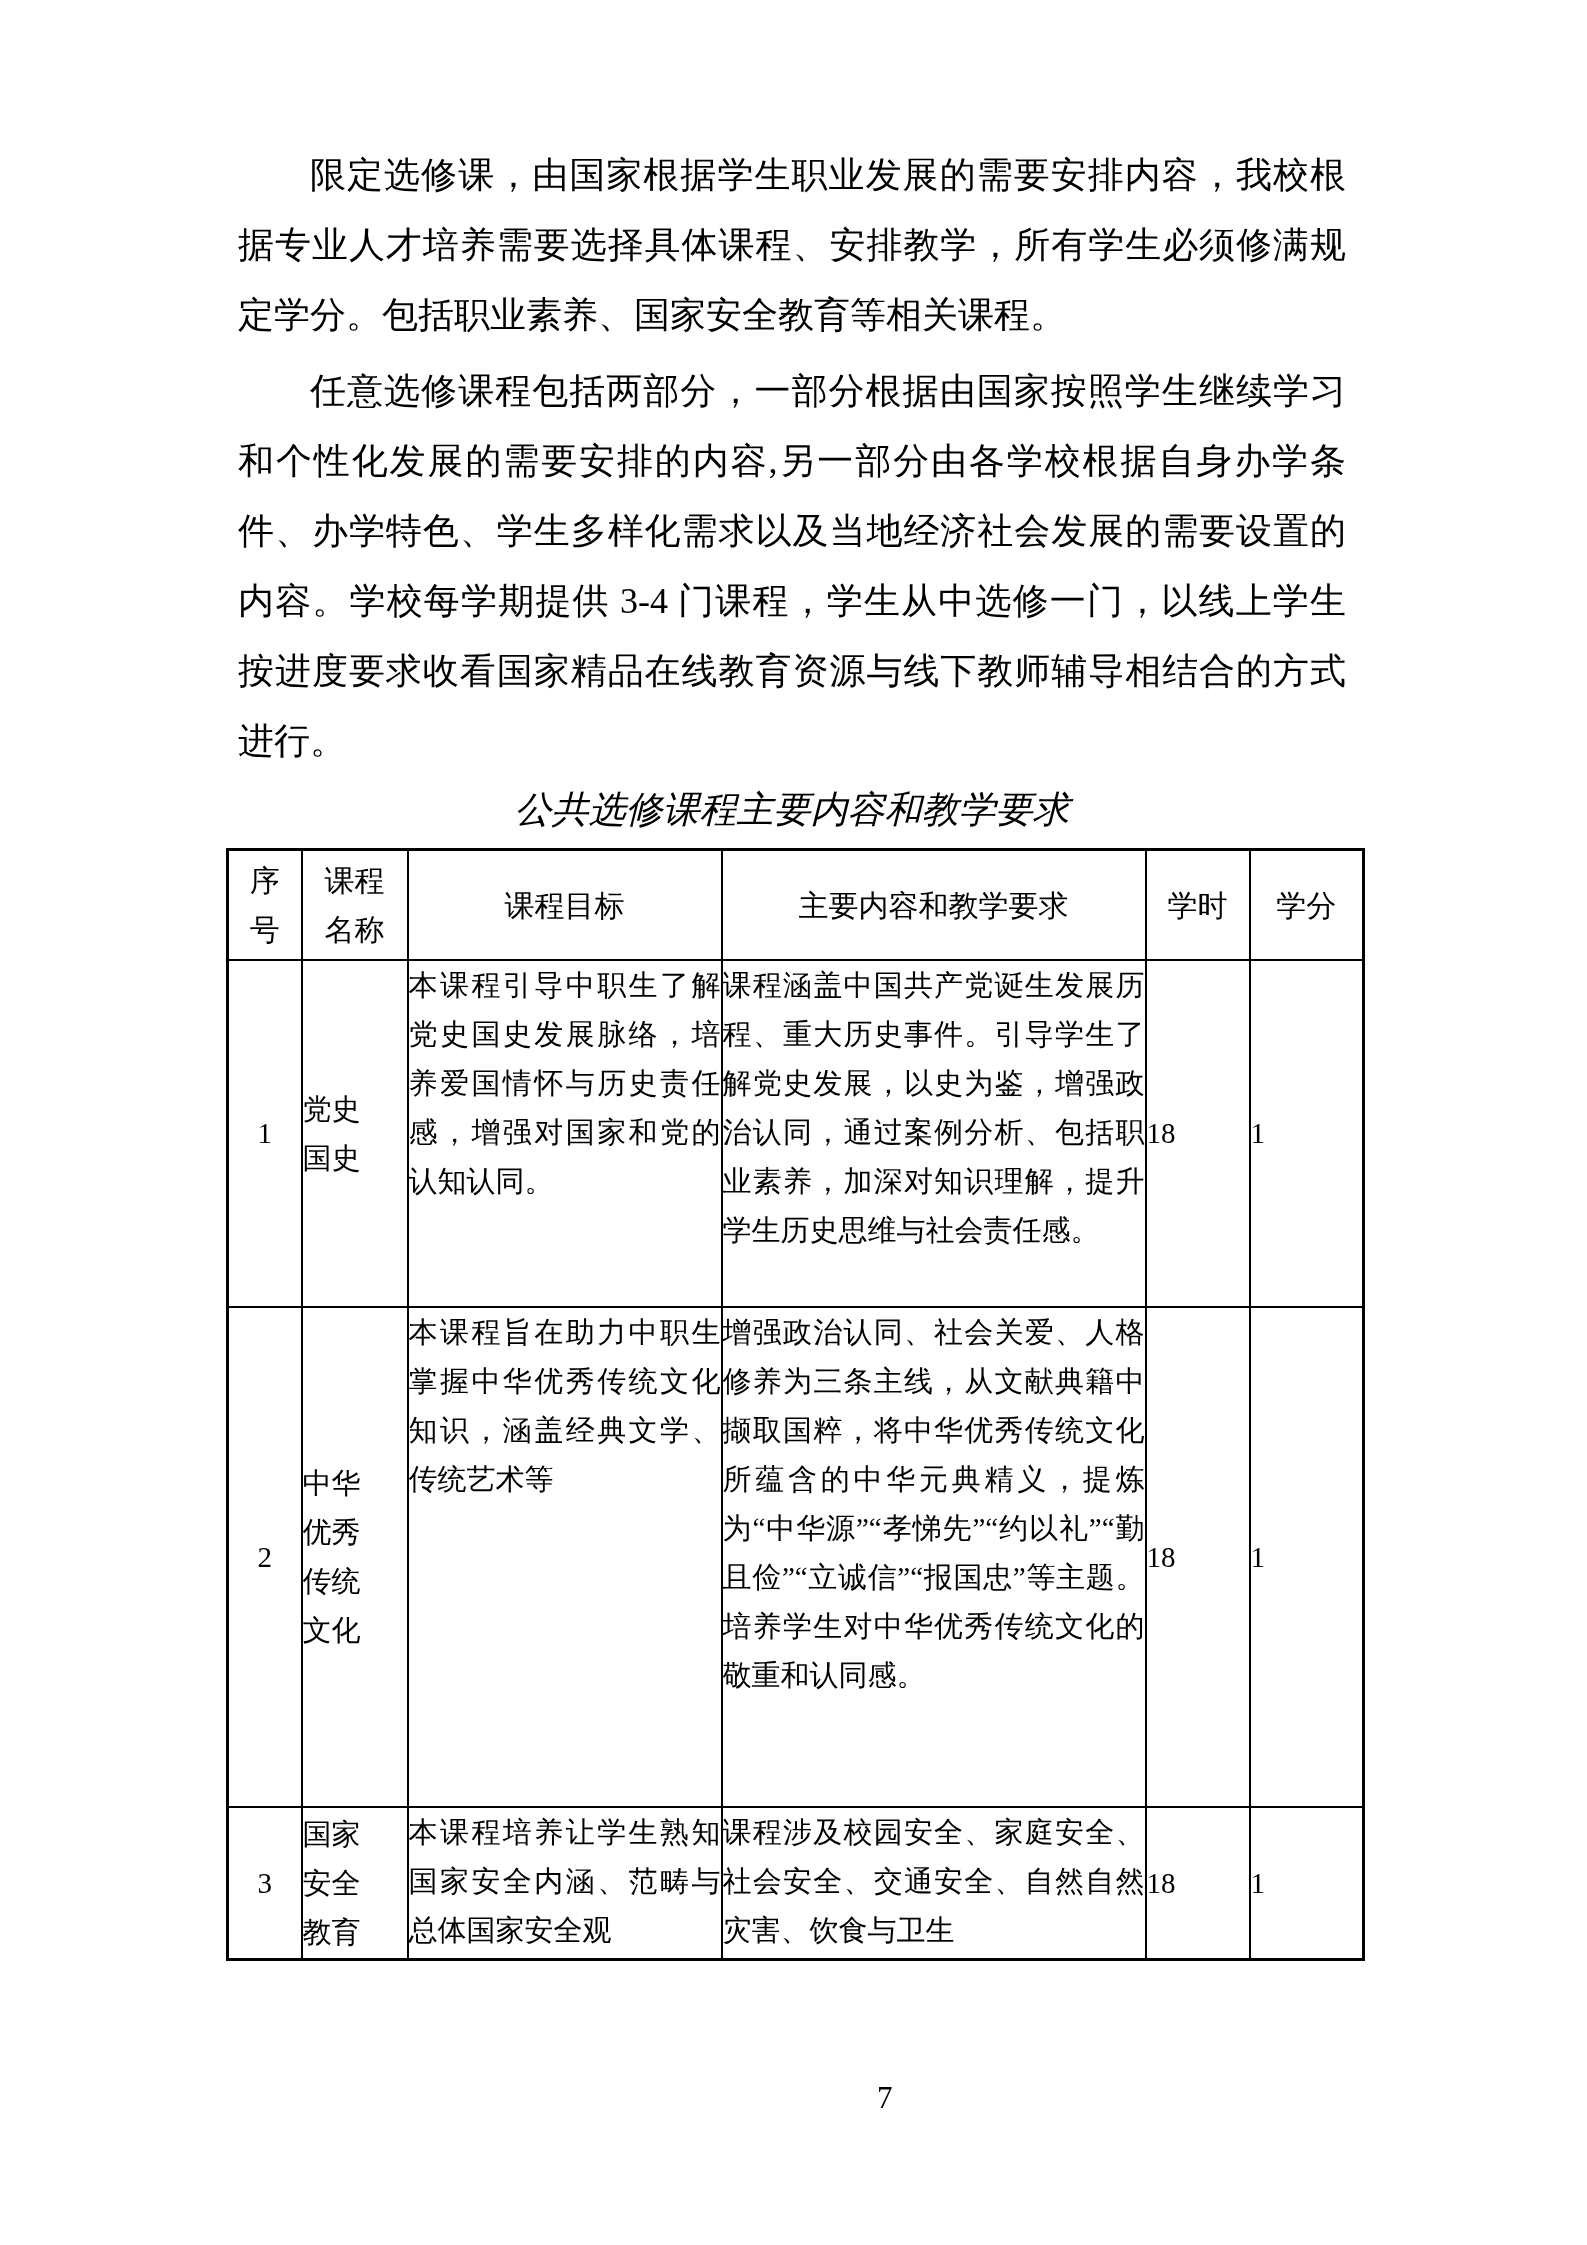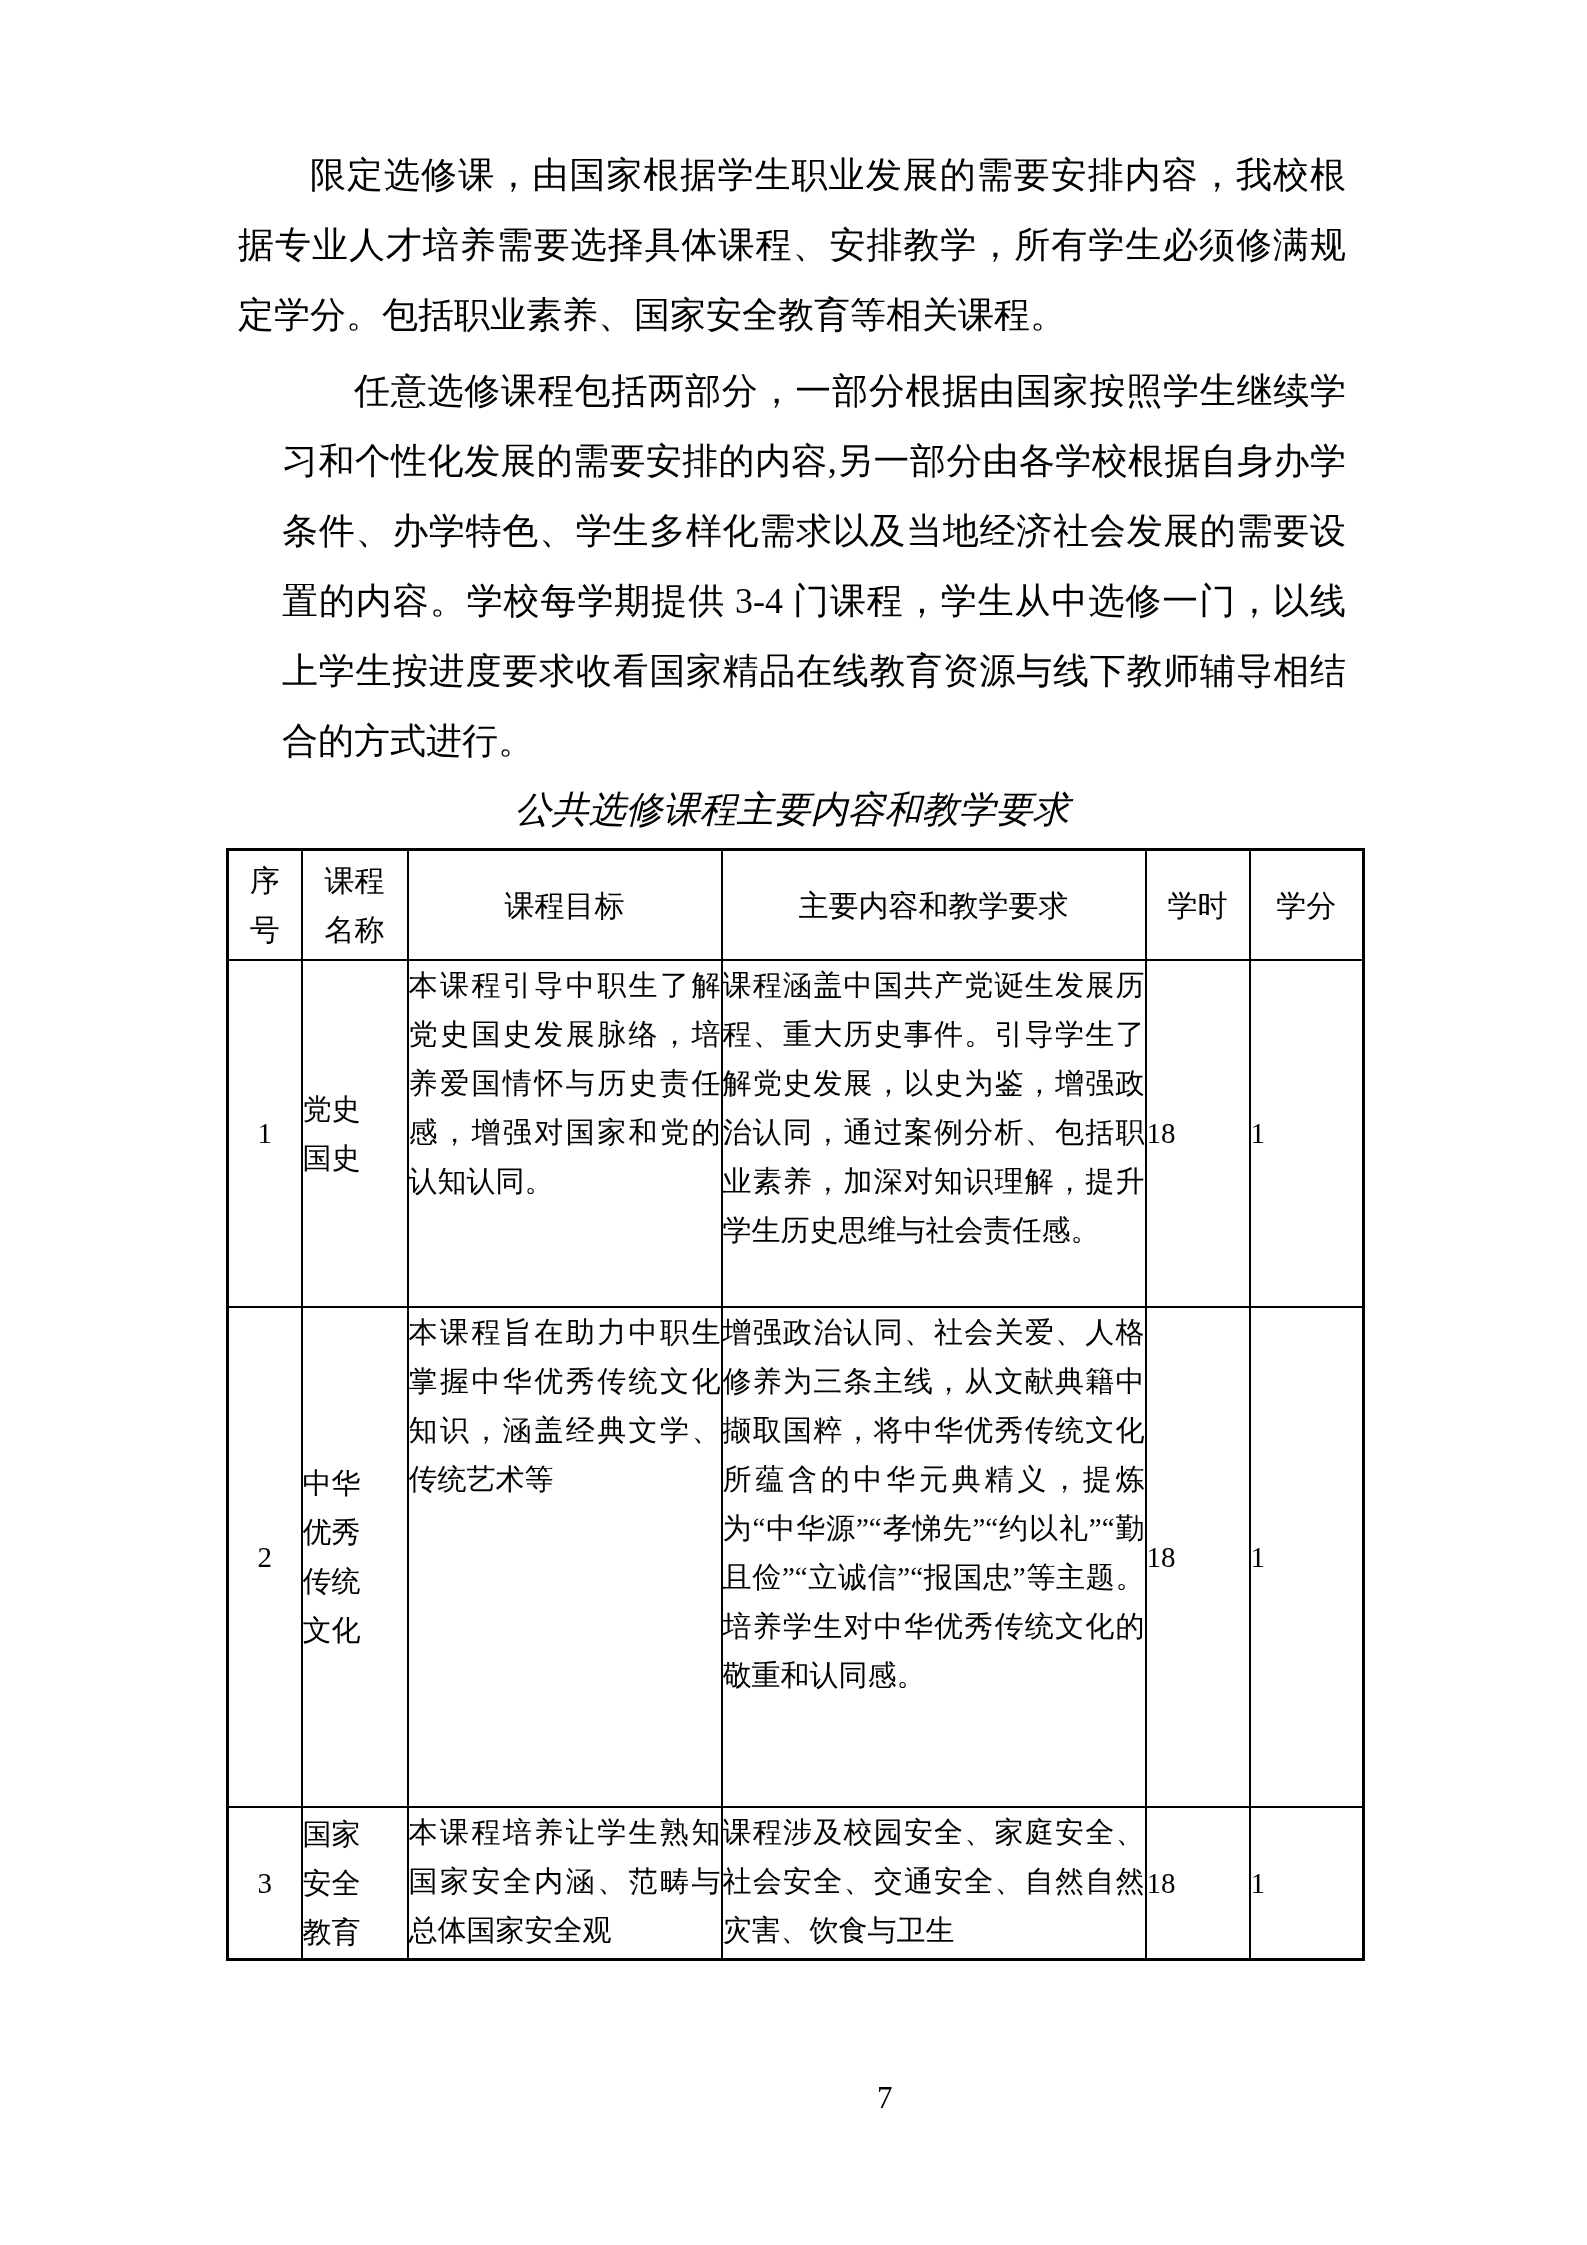--- a/index.html
+++ b/index.html
@@ -24,21 +24,20 @@
   }
   .body-para {
     margin: 0;
     font-size: 36px;
     line-height: 70px;
     text-align: justify;
     text-indent: 2em;
   }
   .body-para + .body-para {
     margin-top: 6px;
-    margin-left: 44px;
   }
   .section-heading {
     margin-top: 16px;
     font-size: 40px;
     font-weight: bold;
     line-height: 56px;
     letter-spacing: 5px;
   }
   .table-title {
     margin-top: 12px;

